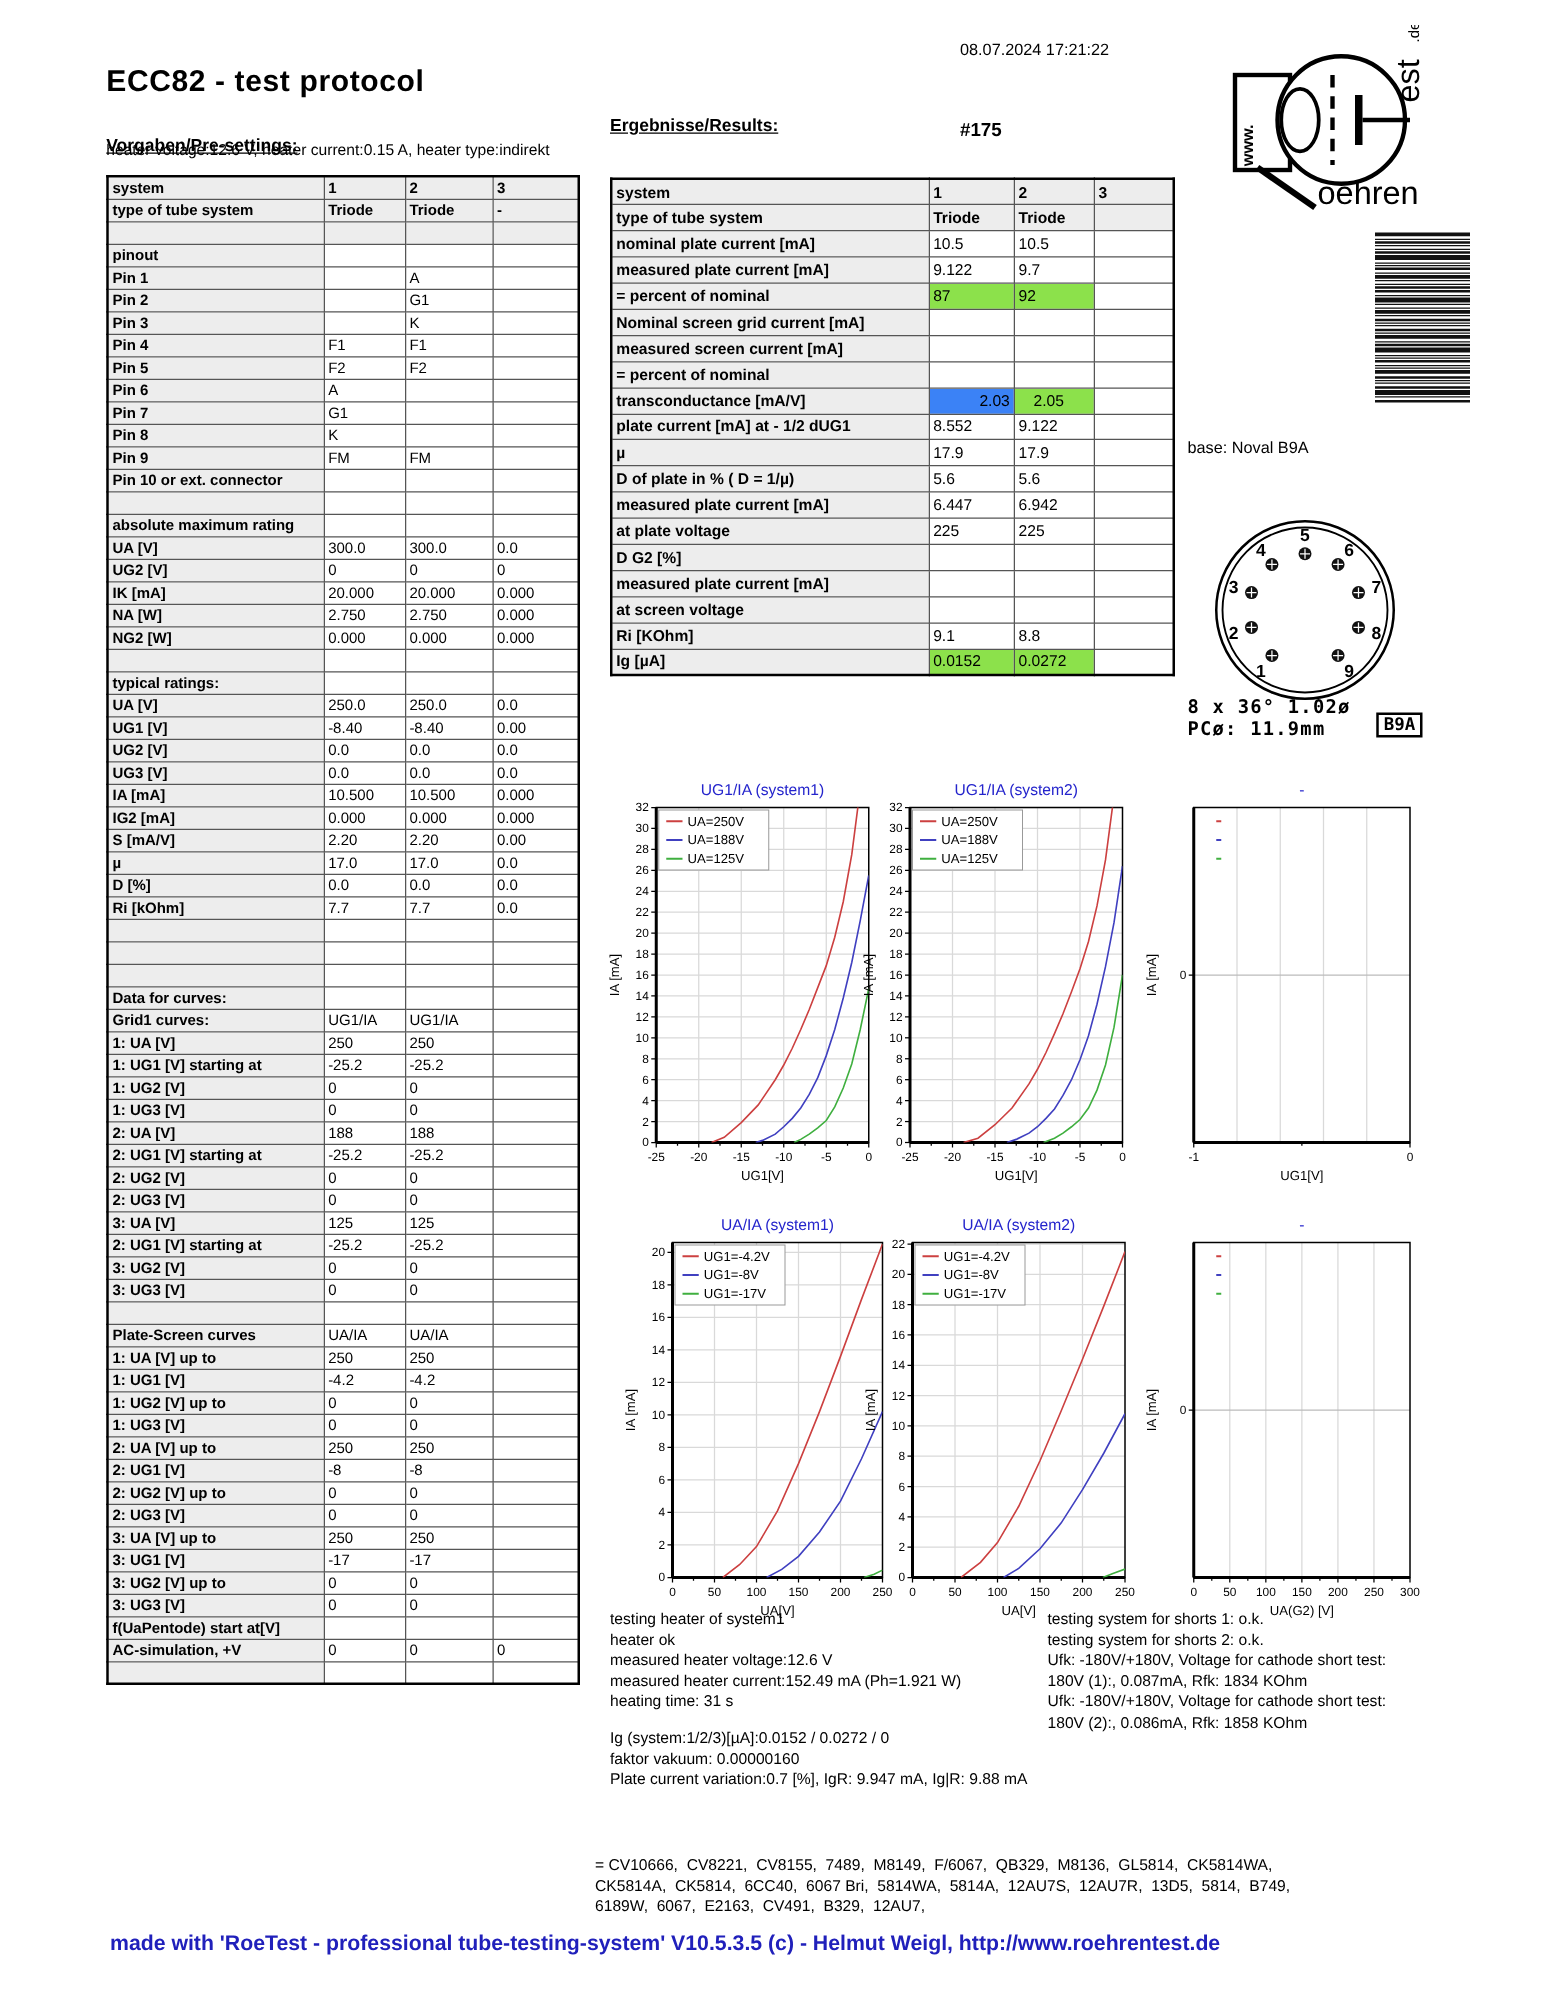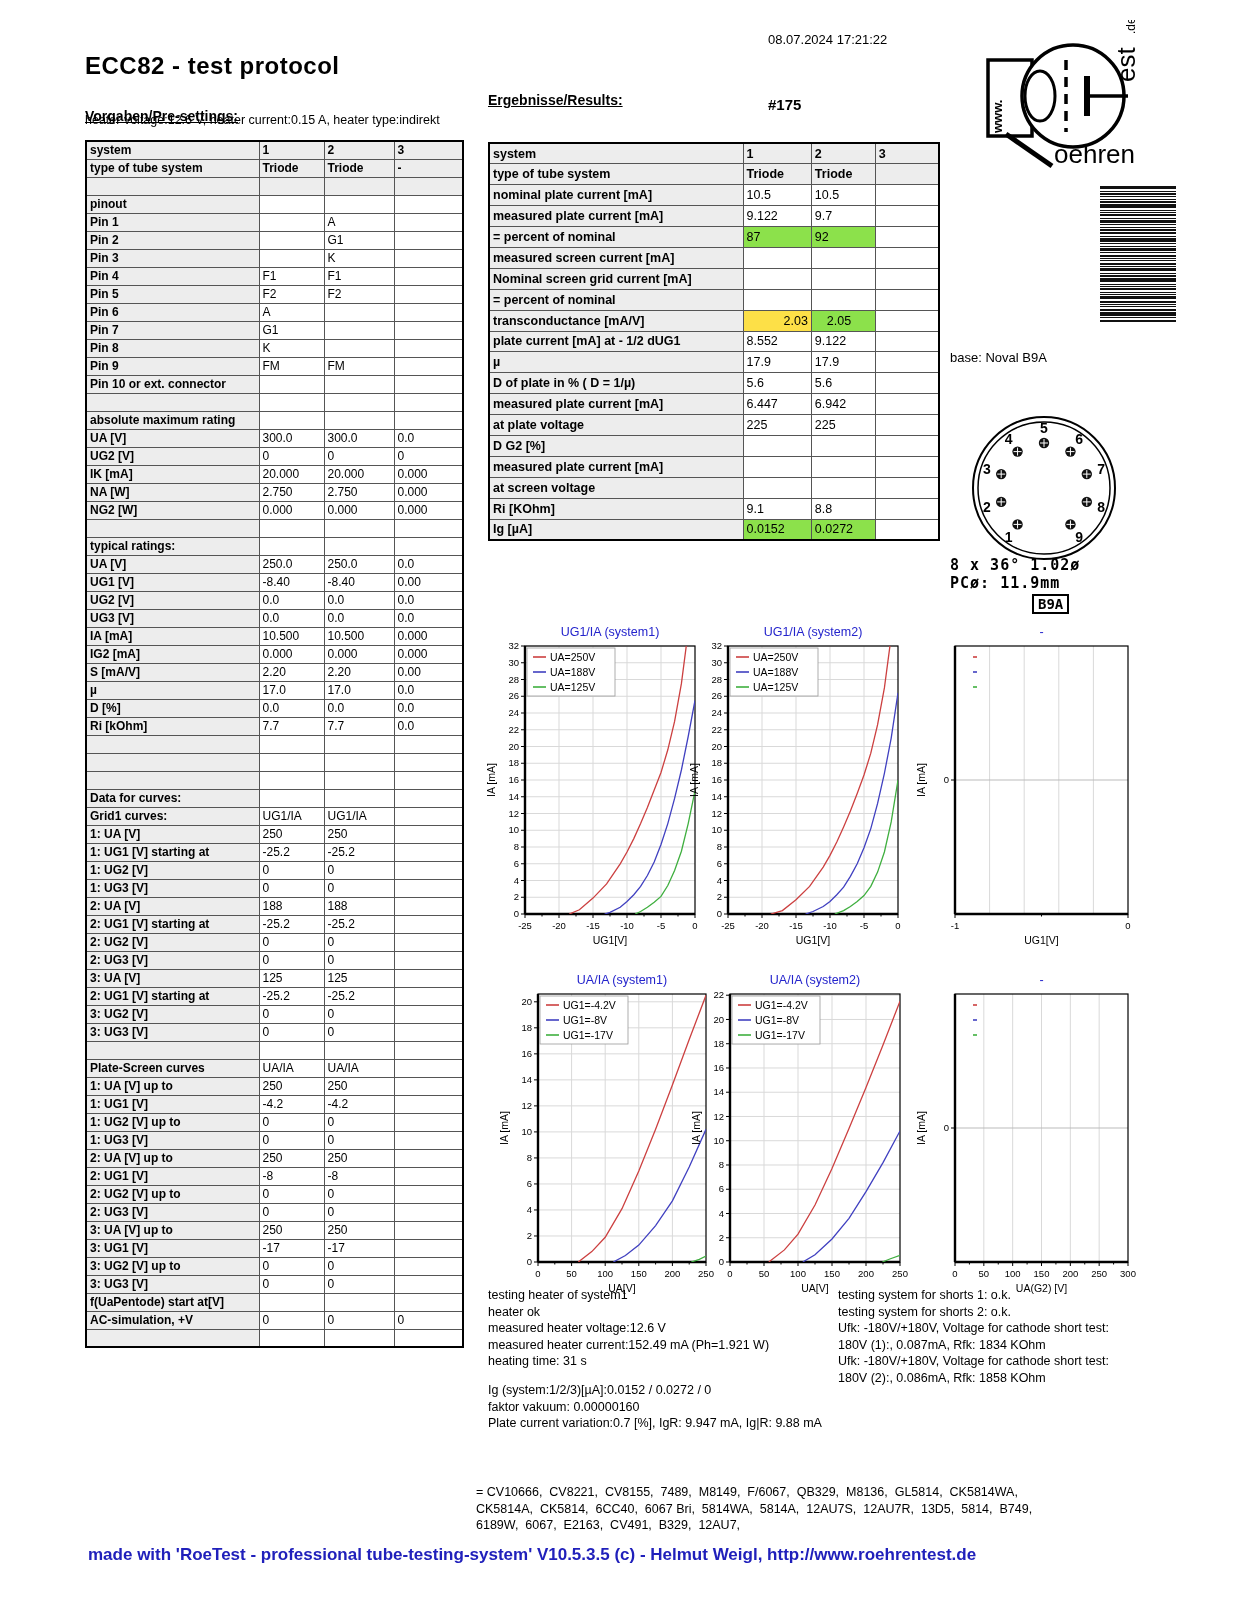--- a/index.html
+++ b/index.html
@@ -556,40 +556,40 @@
             <td class="val">9.7</td>
             <td class="val">&nbsp;</td>
           </tr>
           <tr>
             <td class="lab">= percent of nominal</td>
             <td class="val" style="background: rgb(140, 225, 75); margin-top: 28px;">87</td>
             <td class="val" style="background: rgb(140, 225, 75);">92</td>
             <td class="val">&nbsp;</td>
           </tr>
           <tr>
+            <td class="lab">Nominal screen grid current [mA]</td>
+            <td class="val">&nbsp;</td>
+            <td class="val">&nbsp;</td>
+            <td class="val">&nbsp;</td>
+          </tr>
+          <tr>
             <td class="lab">measured screen current [mA]</td>
             <td class="val">&nbsp;</td>
             <td class="val">&nbsp;</td>
             <td class="val">&nbsp;</td>
           </tr>
           <tr>
-            <td class="lab">Nominal screen grid current [mA]</td>
-            <td class="val">&nbsp;</td>
-            <td class="val">&nbsp;</td>
-            <td class="val">&nbsp;</td>
-          </tr>
-          <tr>
             <td class="lab">= percent of nominal</td>
             <td class="val">&nbsp;</td>
             <td class="val">&nbsp;</td>
             <td class="val">&nbsp;</td>
           </tr>
           <tr>
             <td class="lab">transconductance [mA/V]</td>
-            <td class="val" style="background: #fde047; padding-left: 40px;">2.03</td>
+            <td class="val" style="background: #3b82f6; padding-left: 40px;">2.03</td>
             <td class="val" style="background: rgb(140, 225, 75); padding-left: 15px;">2.05</td>
             <td class="val">&nbsp;</td>
           </tr>
           <tr>
             <td class="lab">plate current [mA] at - 1/2 dUG1</td>
             <td class="val">8.552</td>
             <td class="val">9.122</td>
             <td class="val">&nbsp;</td>
           </tr>
           <tr>
@@ -706,21 +706,21 @@
         <g>
           <circle cx="112.4503363531613" cy="116.40576474687262" r="5.2" fill="#111"></circle>
           <line x1="108.4503363531613" y1="116.40576474687262" x2="116.4503363531613" y2="116.40576474687262" stroke="#fff" stroke-width="1"></line>
           <line x1="112.4503363531613" y1="112.40576474687262" x2="112.4503363531613" y2="120.40576474687262" stroke="#fff" stroke-width="1"></line>
           <text x="121.26711513754839" y="133.54101966249684" text-anchor="middle" font-size="14" font-weight="bold">9</text>
         </g>
       </svg>
   </div>
   <div class="abs mono" style="left:950px;top:556px;">8 x 36°  1.02ø</div>
   <div class="abs mono" style="left:950px;top:574px;">PCø: 11.9mm</div>
-  <div class="abs" id="b9a-badge" style="left:1032px;top:570px;margin-top:24px;">B9A</div>
+  <div class="abs" id="b9a-badge" style="left:1101px;top:570px;">B9A</div>
 
   <div id="charts">
       <div class="abs" style="left: 485px; top: 612px;"><svg width="230" height="340" viewBox="0 0 230 340">
           <text x="125" y="24" text-anchor="middle" font-size="12.5" fill="#2424cc">UG1/IA (system1)</text>
           <line x1="74" y1="34" x2="74" y2="302" stroke="#d9d9d9" stroke-width="1"></line>
           <line x1="108" y1="34" x2="108" y2="302" stroke="#d9d9d9" stroke-width="1"></line>
           <line x1="142" y1="34" x2="142" y2="302" stroke="#d9d9d9" stroke-width="1"></line>
           <line x1="176" y1="34" x2="176" y2="302" stroke="#d9d9d9" stroke-width="1"></line>
           <line x1="40" y1="285.25" x2="210" y2="285.25" stroke="#d9d9d9" stroke-width="1"></line>
           <line x1="40" y1="268.5" x2="210" y2="268.5" stroke="#d9d9d9" stroke-width="1"></line>

